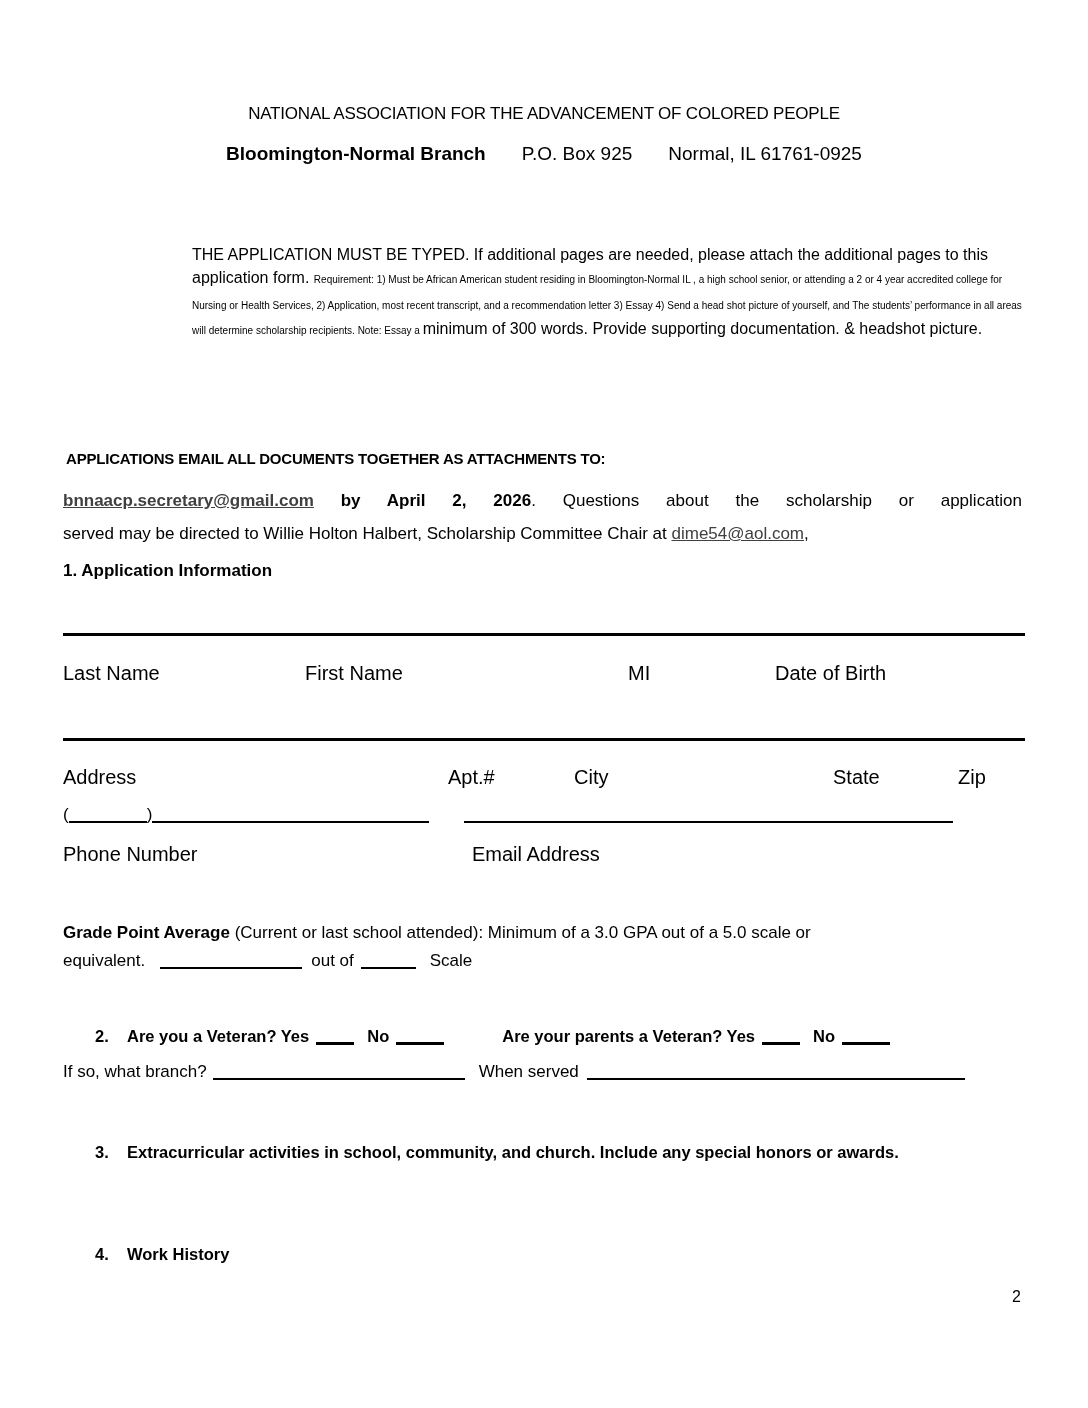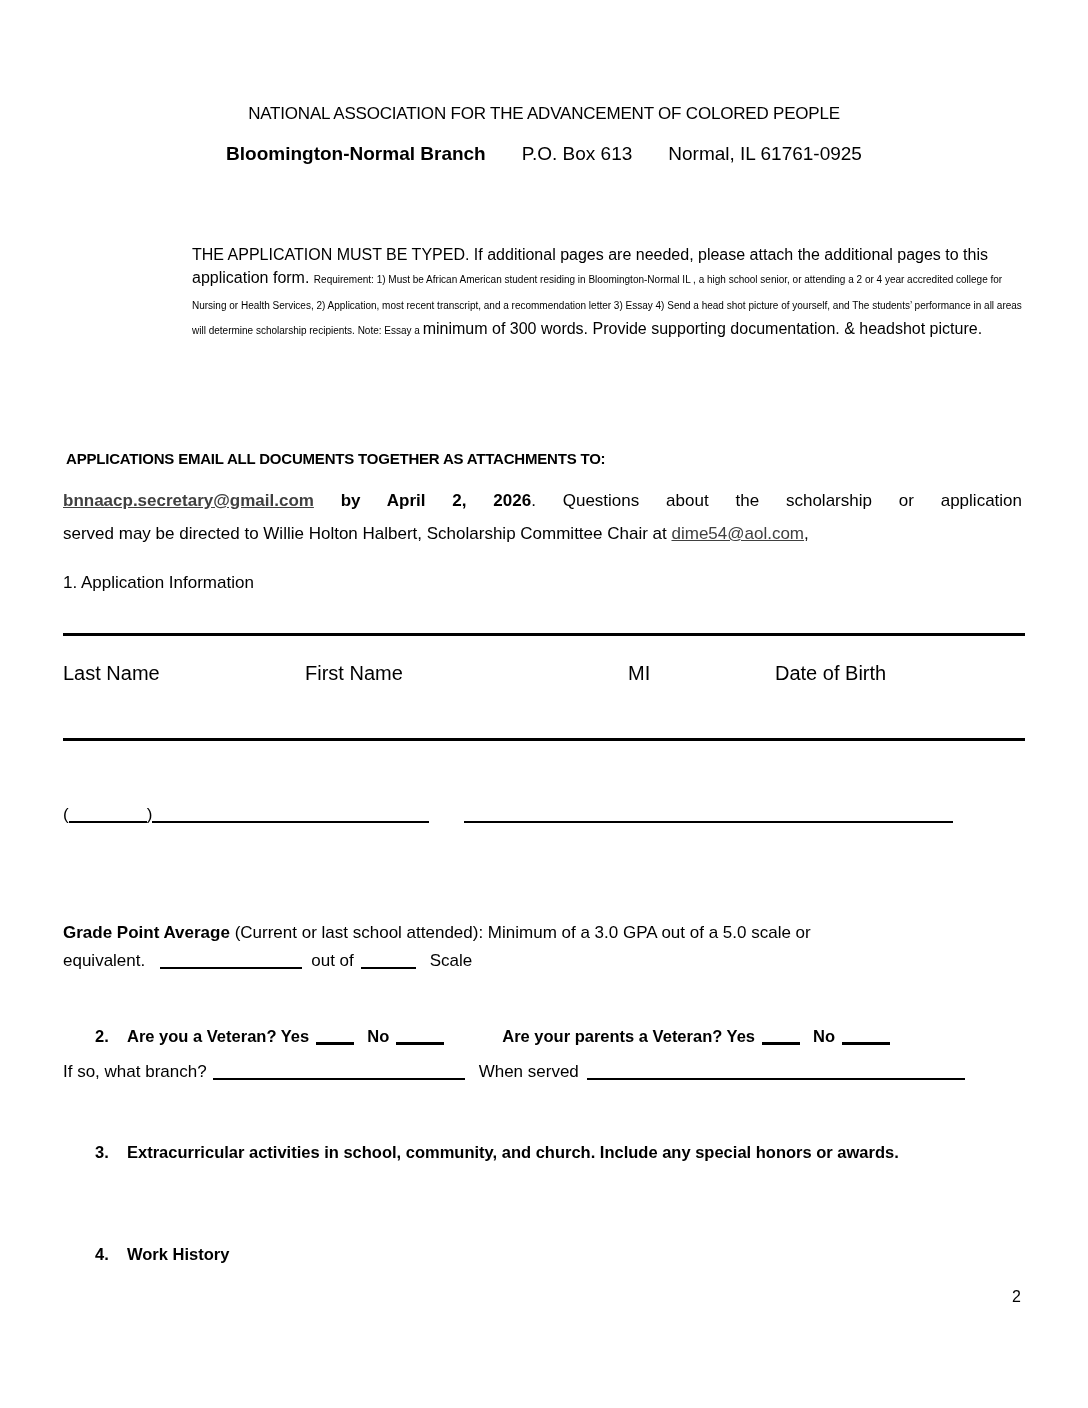--- a/index.html
+++ b/index.html
@@ -13,21 +13,21 @@
   .h2 .sp{margin-left:36px;}
   
   .intro{top:243px;left:192px;width:834px;font-size:16px;line-height:23.4px;}
   .intro .sm{font-size:10px;}
   
   .apply-h{top:450px;left:66px;font-size:15px;font-weight:bold;letter-spacing:-0.2px;}
   .apply-p{top:484px;left:63px;width:959px;font-size:17px;line-height:33px;}
   .jline{text-align:justify;text-align-last:justify;}
   a.link{color:#404040;text-decoration:underline;cursor:pointer;}
   a.link.b{font-weight:bold;}
-  .sec1{top:573px;left:63px;font-size:17px;font-weight:normal;}
+  .sec1{top:561px;left:63px;font-size:17px;font-weight:bold;}
   
   .rule{left:63px;width:962px;height:3px;background:#000;}
   .r1{top:633px;} .r2{top:738px;}
   .rowlbls{left:63px;width:970px;height:22px;font-size:20px;}
   .row1{top:662px;} .row2{top:766px;} .row3{top:843px;}
   .fl{position:absolute;top:0;white-space:nowrap;}
   
   .bl{display:inline-block;border-bottom:2px solid #000;height:16px;vertical-align:-3px;}
   .bl-b{border-bottom-width:3px;}
   .gap{display:inline-block;height:1px;}
@@ -45,21 +45,21 @@
   .q3 .qtext{width:855px;}
   .pg{top:1288px;left:1012px;font-size:16px;}
 </style>
 </head>
 <body>
 
 <div class="page">
 
   <div class="abs h1">NATIONAL ASSOCIATION FOR THE ADVANCEMENT OF COLORED PEOPLE</div>
   <div class="abs h2">
-    <span class="b">Bloomington-Normal Branch</span><span class="sp">P.O. Box 613</span><span class="sp">Normal, IL  61761-0925</span>
+    <span class="b">Bloomington-Normal Branch</span><span class="sp">P.O. Box 925</span><span class="sp">Normal, IL  61761-0925</span>
   </div>
 
   <div class="abs intro">
     <span>THE APPLICATION MUST BE TYPED.  If additional pages are needed, please attach the additional pages to this application form.  </span><span class="sm">Requirement: 1) Must be African American student residing in Bloomington-Normal IL , a high school senior, or attending a 2 or 4 year accredited college for Nursing or Health Services, 2) Application, most recent transcript, and a recommendation letter 3) Essay 4) Send a head shot picture of yourself, and The students’ performance in all areas will determine scholarship recipients.   Note: Essay a </span><span>minimum of 300 words.  Provide supporting documentation. &amp; headshot picture.</span>
   </div>
 
   <div class="abs apply-h">APPLICATIONS EMAIL ALL DOCUMENTS TOGETHER AS ATTACHMENTS TO:</div>
   <div class="abs apply-p">
     <div class="jline">
       <a class="link b">bnnaacp.secretary@gmail.com</a><span class="b"> by April 2, 2026</span><span>. Questions about the scholarship or application</span>
@@ -73,23 +73,34 @@
 
   <div class="abs rule r1"></div>
   <div class="abs rowlbls row1">
     <span class="fl" style="left:0">Last Name</span>
     <span class="fl" style="left:242px">First Name</span>
     <span class="fl" style="left:565px">MI</span>
     <span class="fl" style="left:712px">Date of Birth</span>
   </div>
 
   <div class="abs rule r2"></div>
+  <div class="abs rowlbls row2">
+    <span class="fl" style="left:0">Address</span>
+    <span class="fl" style="left:385px">Apt.#</span>
+    <span class="fl" style="left:511px">City</span>
+    <span class="fl" style="left:770px">State</span>
+    <span class="fl" style="left:895px">Zip</span>
+  </div>
 
   <div class="abs phone">
     <span>(</span><span class="bl" style="width:78px"></span><span>)</span><span class="bl" style="width:277px"></span><span class="gap" style="width:35px"></span><span class="bl" style="width:489px"></span>
+  </div>
+  <div class="abs rowlbls row3">
+    <span class="fl" style="left:0">Phone Number</span>
+    <span class="fl" style="left:409px">Email Address</span>
   </div>
 
   <div class="abs gpa">
     <div>
       <span class="b">Grade Point Average</span><span> (Current or last school attended): Minimum of a 3.0 GPA out of a 5.0 scale or</span>
     </div>
     <div>
       <span>equivalent.</span><span class="bl" style="width:142px;margin-left:15px;margin-right:9px"></span><span>out of</span><span class="bl" style="width:55px;margin-left:7px;margin-right:14px"></span><span>Scale</span>
     </div>
   </div>

